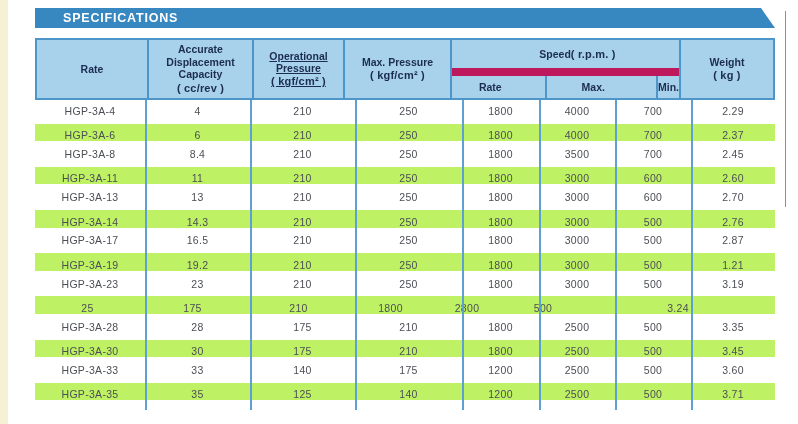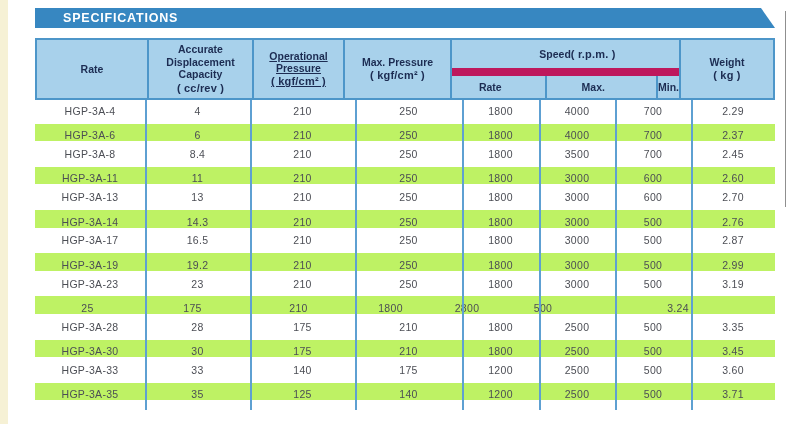--- a/index.html
+++ b/index.html
@@ -260,21 +260,21 @@
           <div class="cell c7">2.87</div>
         </div>
         <div class="row alt">
           <div class="cell c0">HGP-3A-19</div>
           <div class="cell c1">19.2</div>
           <div class="cell c2">210</div>
           <div class="cell c3">250</div>
           <div class="cell c4">1800</div>
           <div class="cell c5">3000</div>
           <div class="cell c6">500</div>
-          <div class="cell c7">2.99</div>
+          <div class="cell c7">1.21</div>
         </div>
         <div class="row">
           <div class="cell c0">HGP-3A-23</div>
           <div class="cell c1">23</div>
           <div class="cell c2">210</div>
           <div class="cell c3">250</div>
           <div class="cell c4">1800</div>
           <div class="cell c5">3000</div>
           <div class="cell c6">500</div>
           <div class="cell c7">3.19</div>

